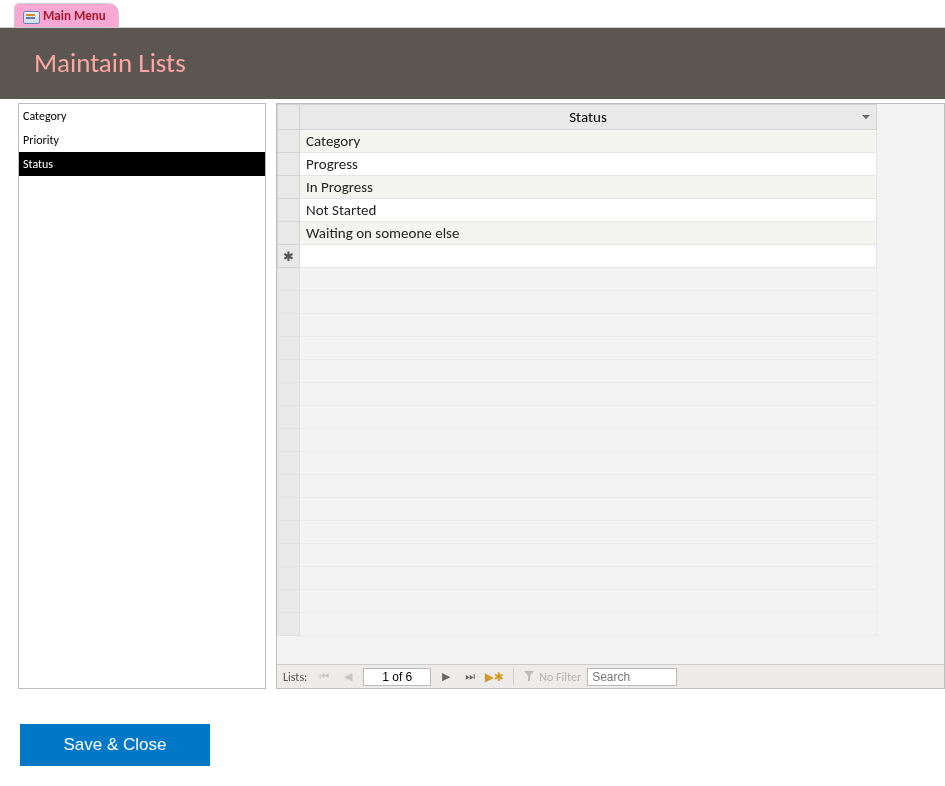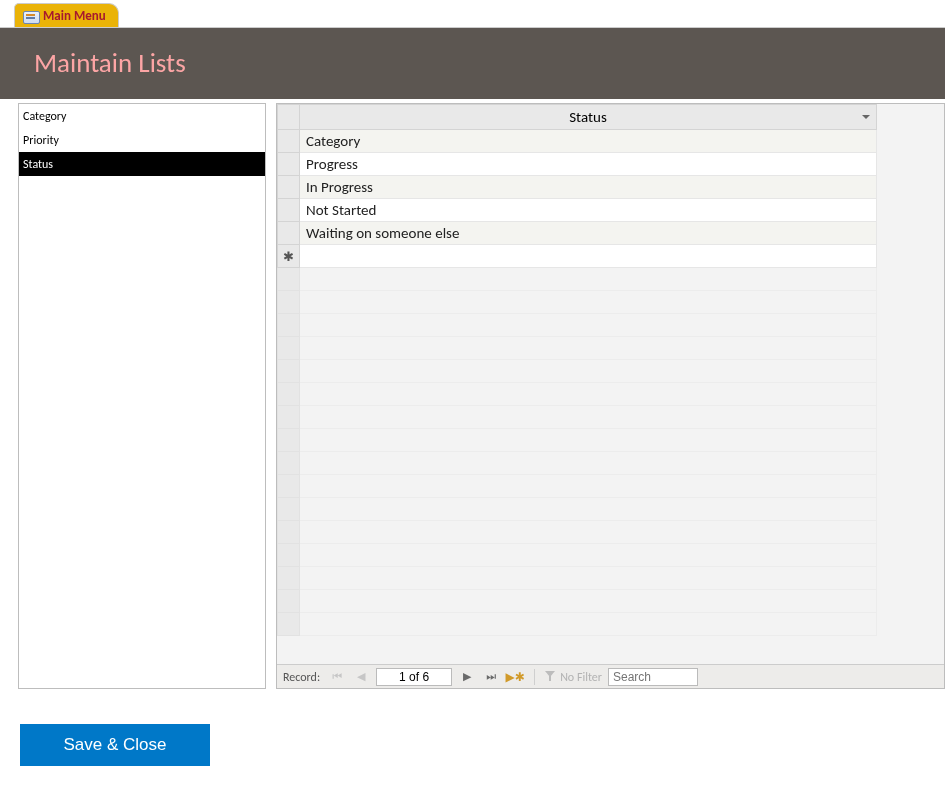--- a/index.html
+++ b/index.html
@@ -27,21 +27,21 @@
     .tab {
       display: flex;
       align-items: center;
       gap: 5px;
       padding: 4px 12px 4px 8px;
       border: 1px solid #ccc;
       border-bottom: none;
       border-top-left-radius: 5px;
       border-top-right-radius: 10px;
       margin-right: -2px;
-      background: #eab308;
+      background: #f9a8d4;
       font-size: 13px;
       cursor: pointer;
     }
     .tab.active {
       background: #fff;
       z-index: 2;
     }
     .tab .tab-label {
       color: #a6192e;
       font-weight: 600;
@@ -203,21 +203,21 @@
       justify-content: center;
       cursor: pointer;
       color: #6a6a6a;
       font-size: 11px;
     }
     .nav-btn.disabled {
       color: #c6c6c6;
       cursor: default;
     }
     .nav-record-box {
-      width: 76px;
+      width: 68px;
       height: 18px;
       border: 1px solid #bbb;
       background: #fff;
       font-size: 12px;
       text-align: center;
       padding: 1px 3px;
     }
     .nav-newrec {
       color: #d19a2a;
       font-size: 12px;
@@ -399,21 +399,21 @@
             <tr>
               <td class="rowsel" style="border-color: rgb(226, 226, 226);"></td>
               <td class="cell" style="background: rgb(243, 243, 243); border-color: rgb(236, 236, 236);"></td>
             </tr>
           </tbody>
       </table>
       <div class="grid-bg-lines"></div>
     </div>
 
     <div class="nav-bar">
-      <span class="lbl">Record:</span>
+      <span class="lbl">Lists:</span>
       <span class="nav-btn disabled">⏮</span>
       <span class="nav-btn disabled">◀</span>
       <input class="nav-record-box" value="1 of 6" style="">
       <span class="nav-btn">▶</span>
       <span class="nav-btn">⏭</span>
       <span class="nav-btn nav-newrec">▶✱</span>
       <span class="nav-sep"></span>
       <span class="nav-filter">
         <span class="funnel-icon"></span>
         <span>No Filter</span>

